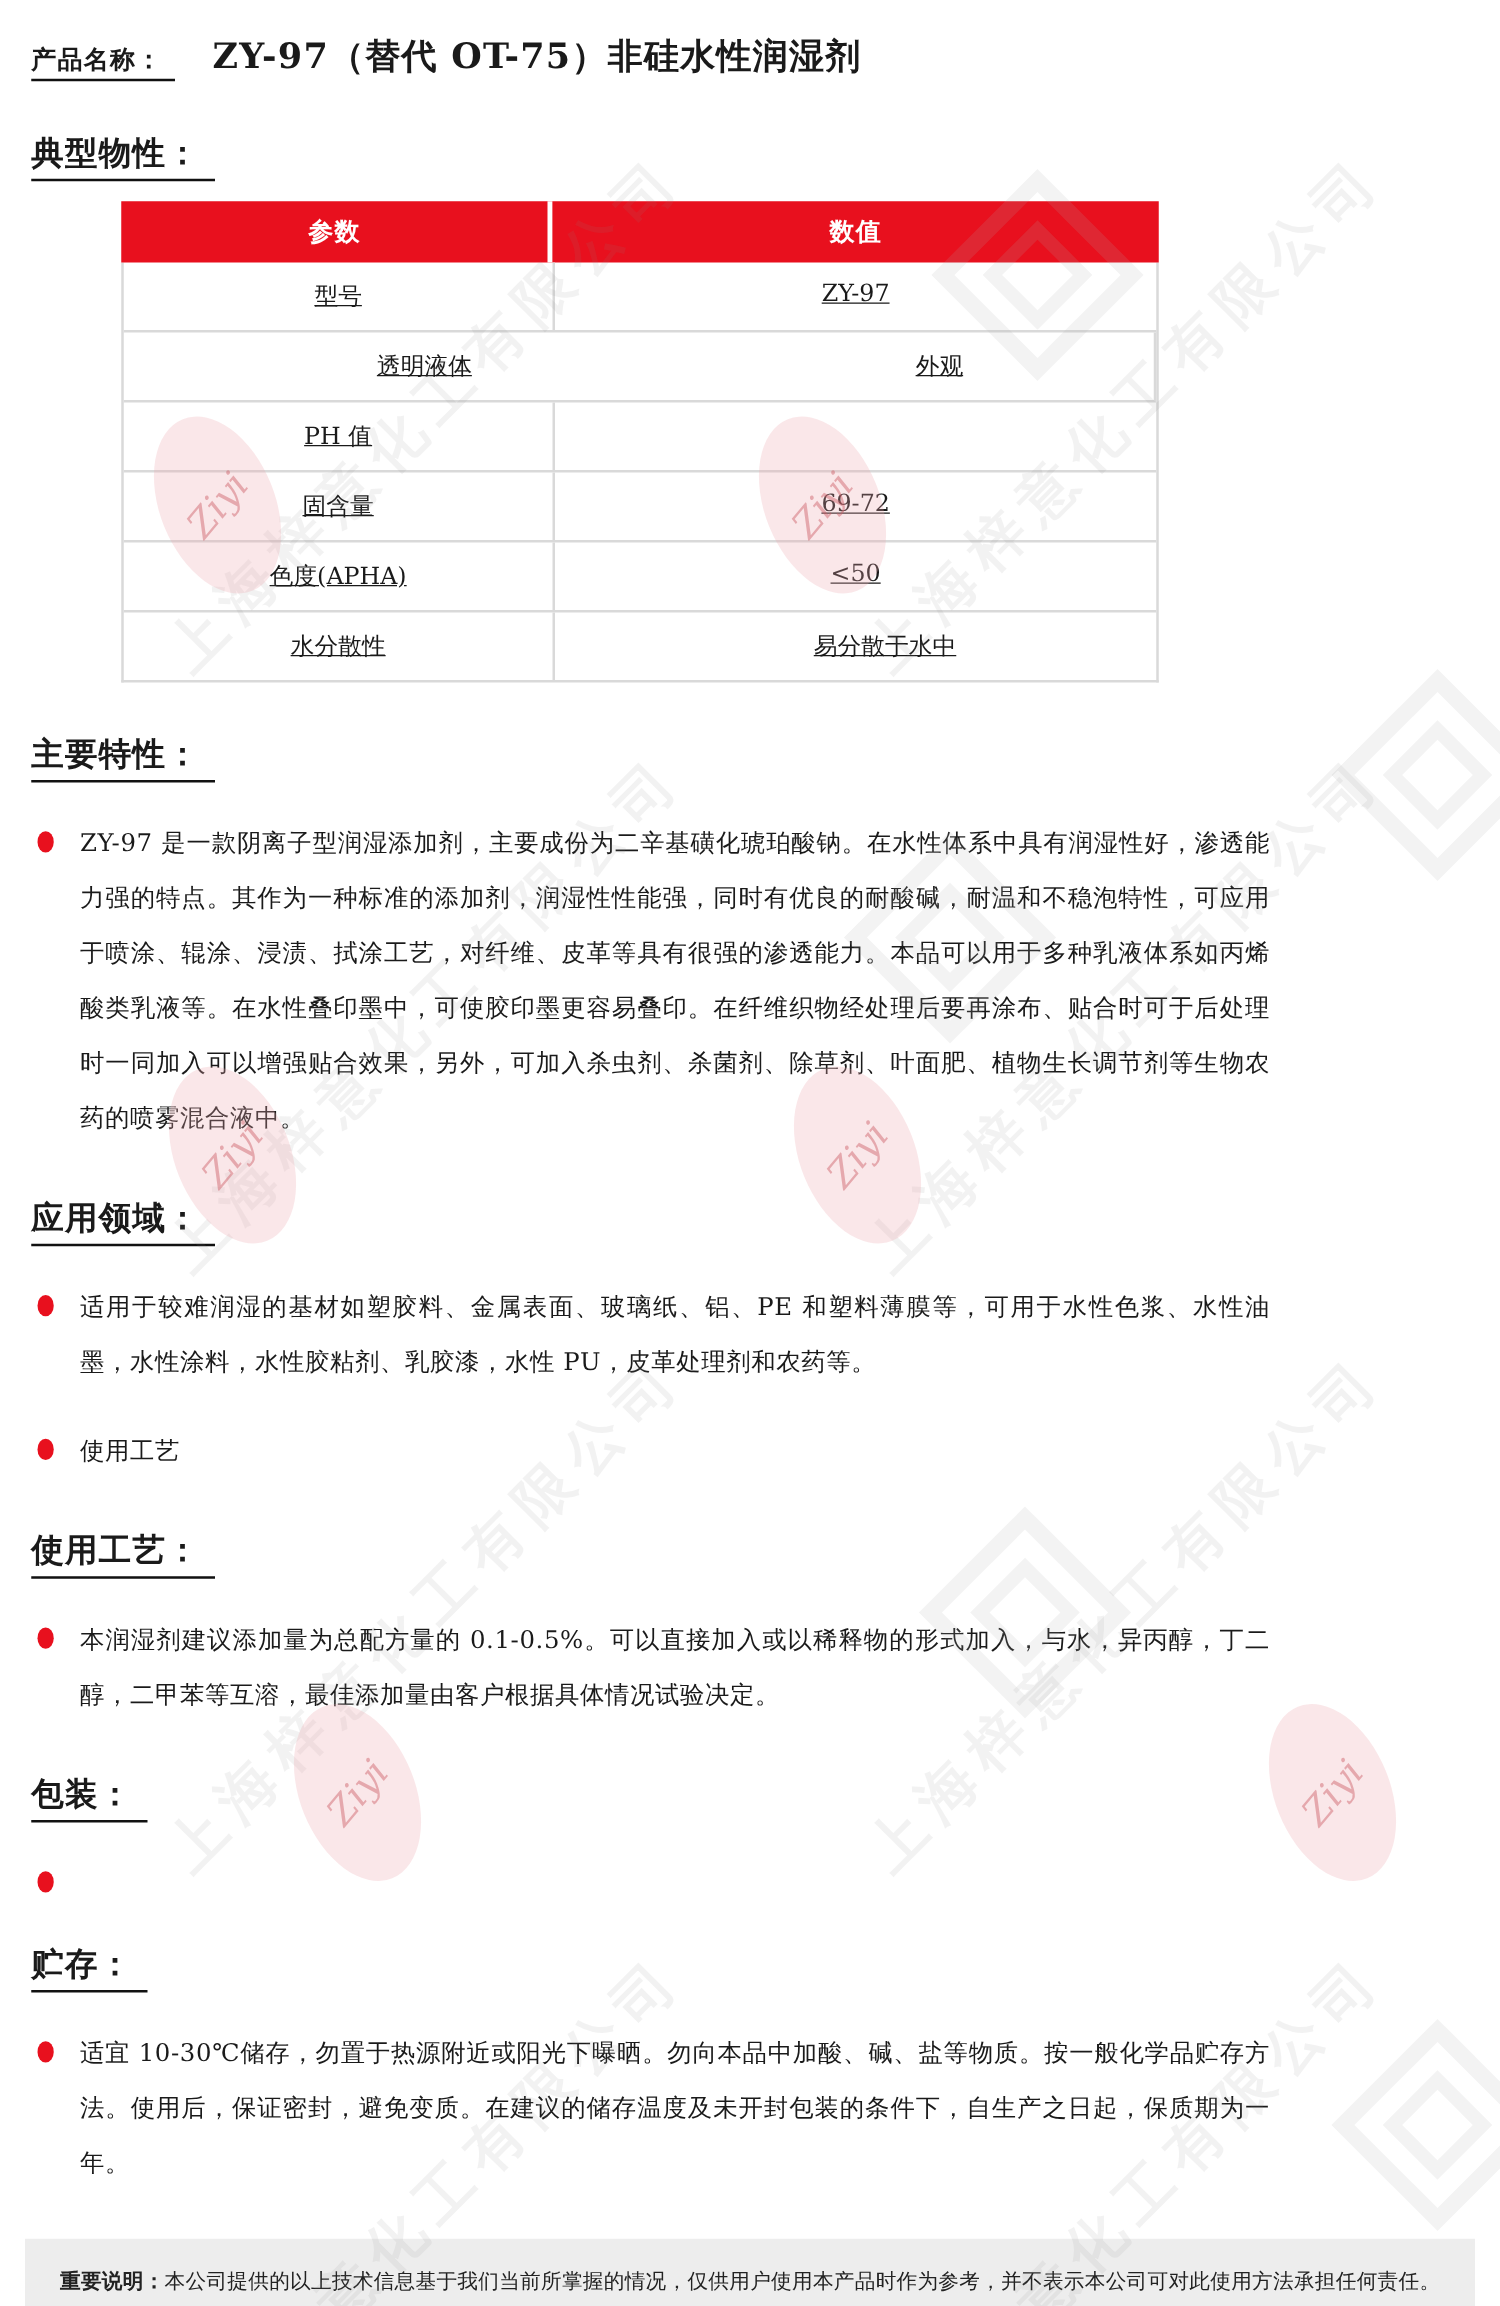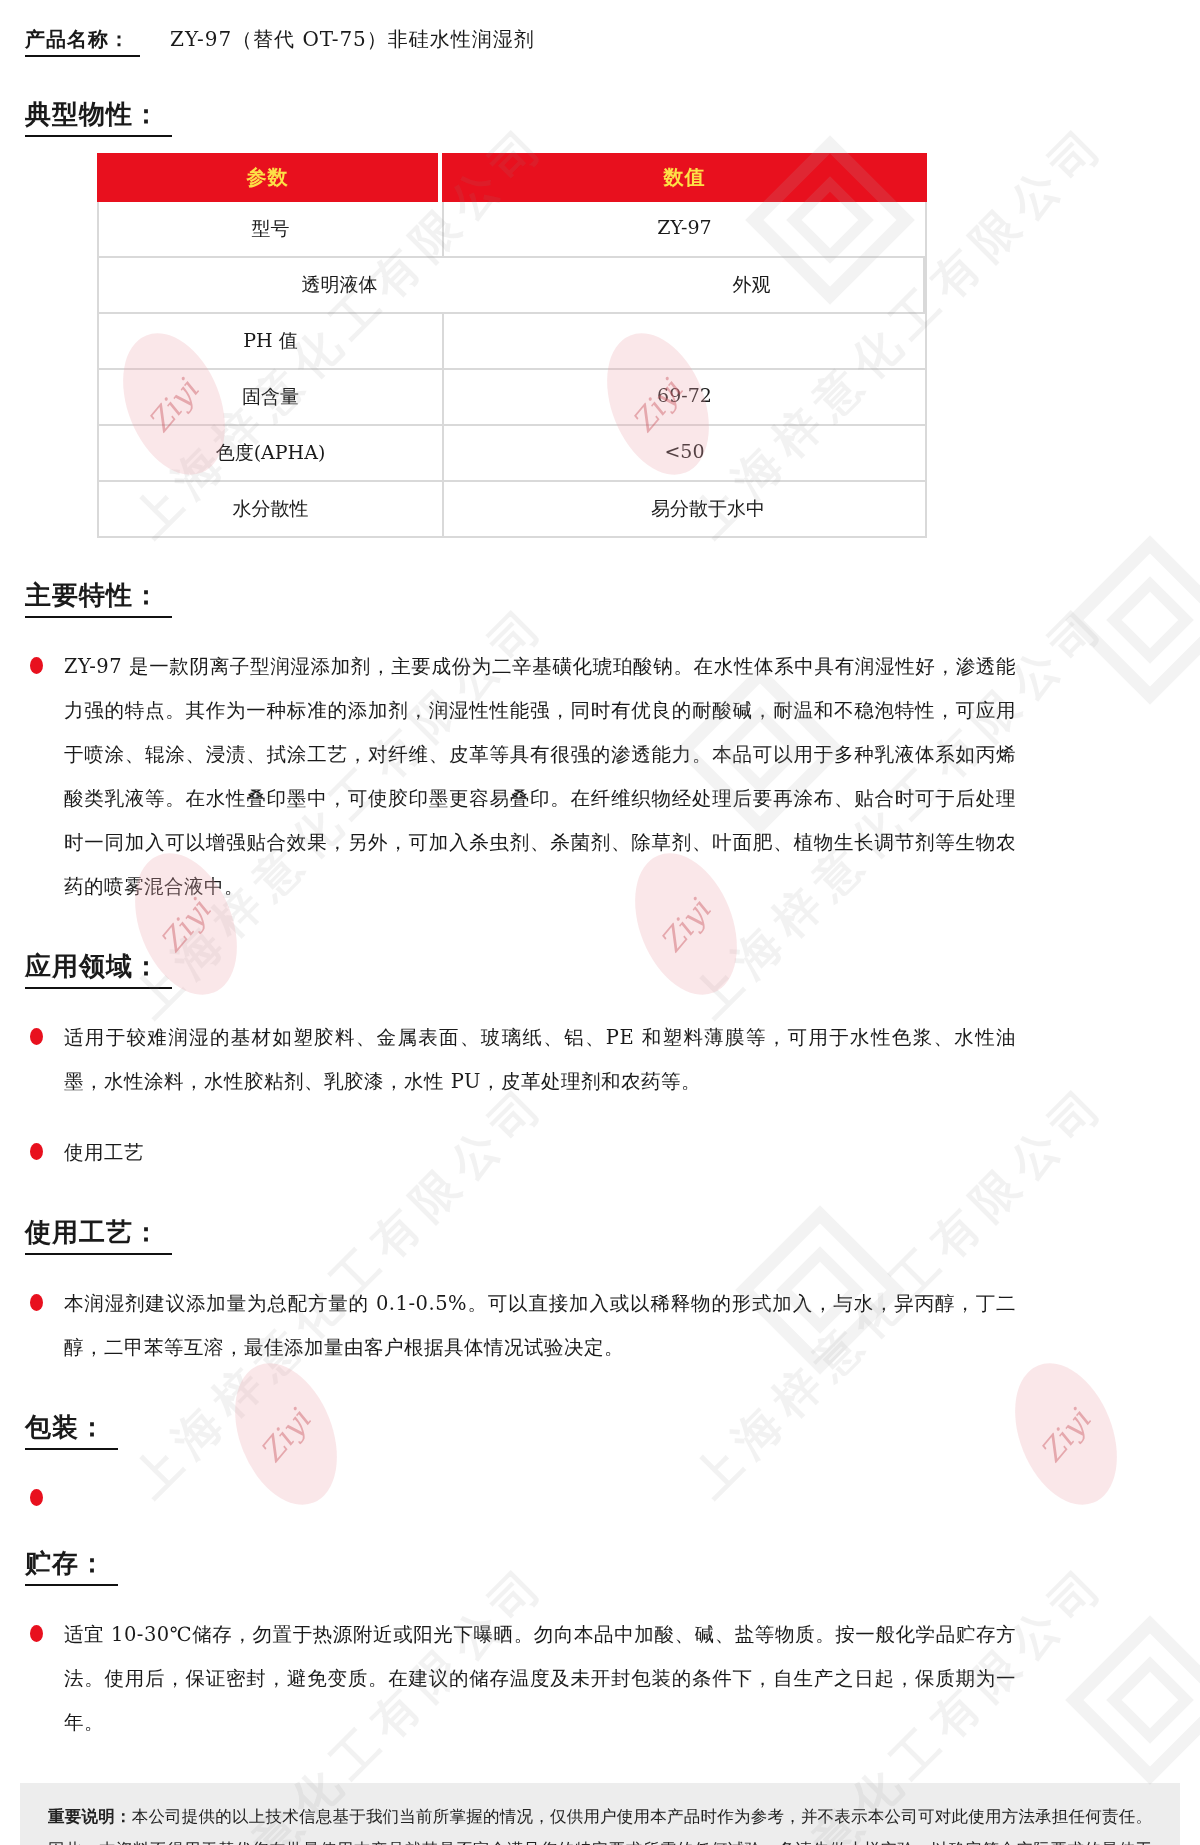--- a/index.html
+++ b/index.html
@@ -14,44 +14,44 @@
     font-family:"DejaVu Serif","Liberation Serif",serif;color:#1a1a1a;
   }
   .page{position:relative;z-index:1;padding:26px 25px 30px 25px;}
 
   
   .title-row{display:flex;align-items:baseline;}
   .title-label{
     font-size:20px;font-weight:bold;border-bottom:2px solid #111;
     padding:0 10px 2px 0;letter-spacing:1px;white-space:nowrap;
   }
-  .doc-title{font-size:20px;font-weight:normal;margin-left:30px;letter-spacing:1px;}
+  .doc-title{font-size:28px;font-weight:bold;margin-left:30px;letter-spacing:1px;}
 
   
   .section{margin-top:40px;}
   .sec-heading{
     display:inline-block;font-size:26px;font-weight:bold;letter-spacing:1px;
     border-bottom:2px solid #111;padding:0 12px 3px 0;
   }
 
   
   .spec-table{width:830px;margin:16px 0 0 72px;font-size:19px;}
   .t-head{display:flex;}
   .t-head .t-cell{
-    background:var(--accent-red,#E8101E);color:#fde047;font-weight:bold;
+    background:var(--accent-red,#E8101E);color:#ffffff;font-weight:bold;
     font-size:20px;padding:11px 12px;letter-spacing:1px;
   }
   .t-head .c1{border-right:4px solid #fff;}
   .t-cell{text-align:center;}
   .c1{width:345px;flex:none;}
   .c2{flex:1;}
   .t-body{border:2px solid var(--table-border,#D9D9D9);border-top:none;}
   .t-row{display:flex;border-bottom:2px solid var(--table-border,#D9D9D9);}
   .t-row:last-child{border-bottom:none;gap:47px;}
-  .t-row .t-cell{padding:14px 16px;}
+  .t-row .t-cell{padding:14px 16px;text-decoration:underline;}
   .t-row .c1{border-right:2px solid var(--table-border,#D9D9D9);}
 
   
   .bullet{display:flex;margin-top:27px;padding-left:5px;}
   .dot{
     width:13px;height:17px;border-radius:50%;flex:none;
     background:var(--accent-red,#E8101E);margin-top:12px;
   }
   .b-text{
     margin-left:21px;font-size:19.5px;line-height:44px;text-align:justify;

